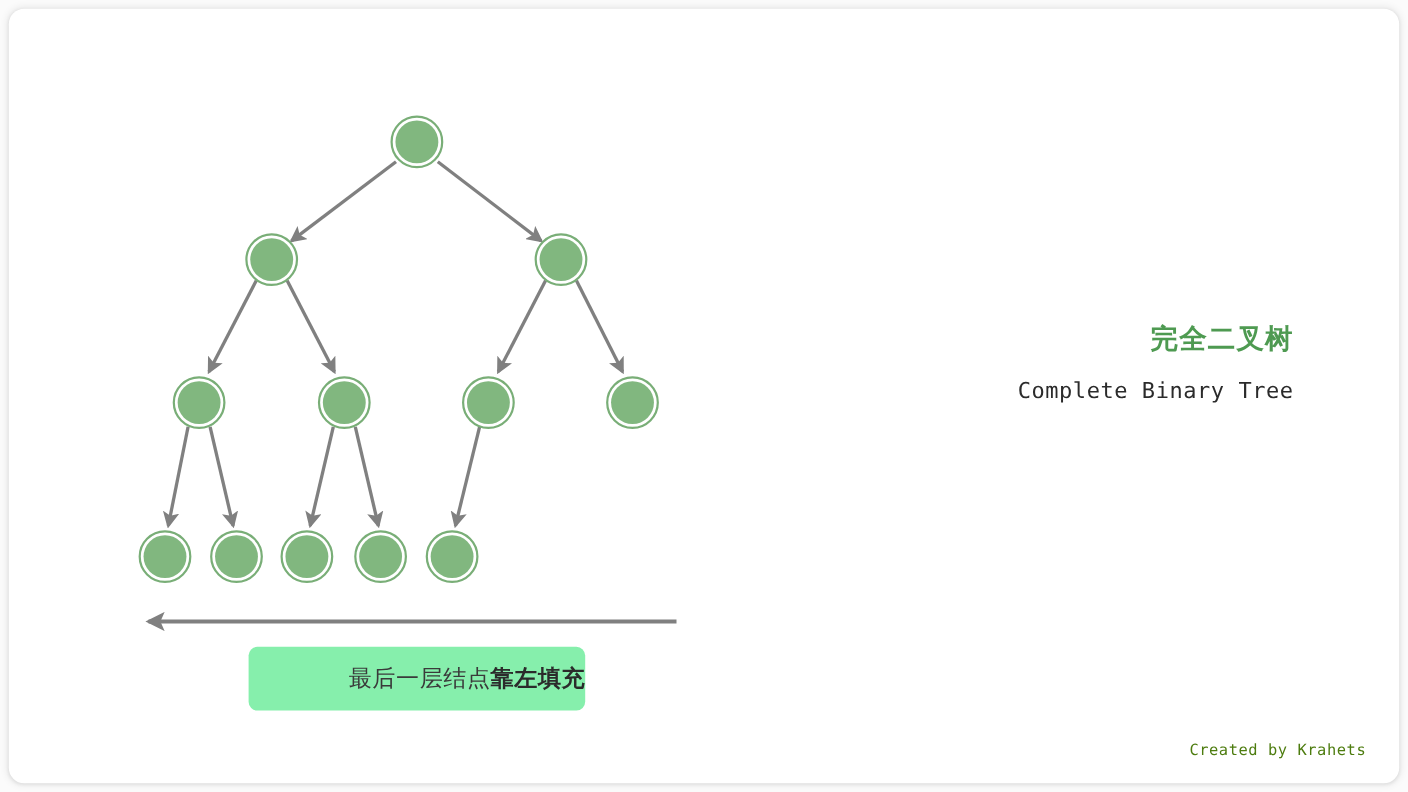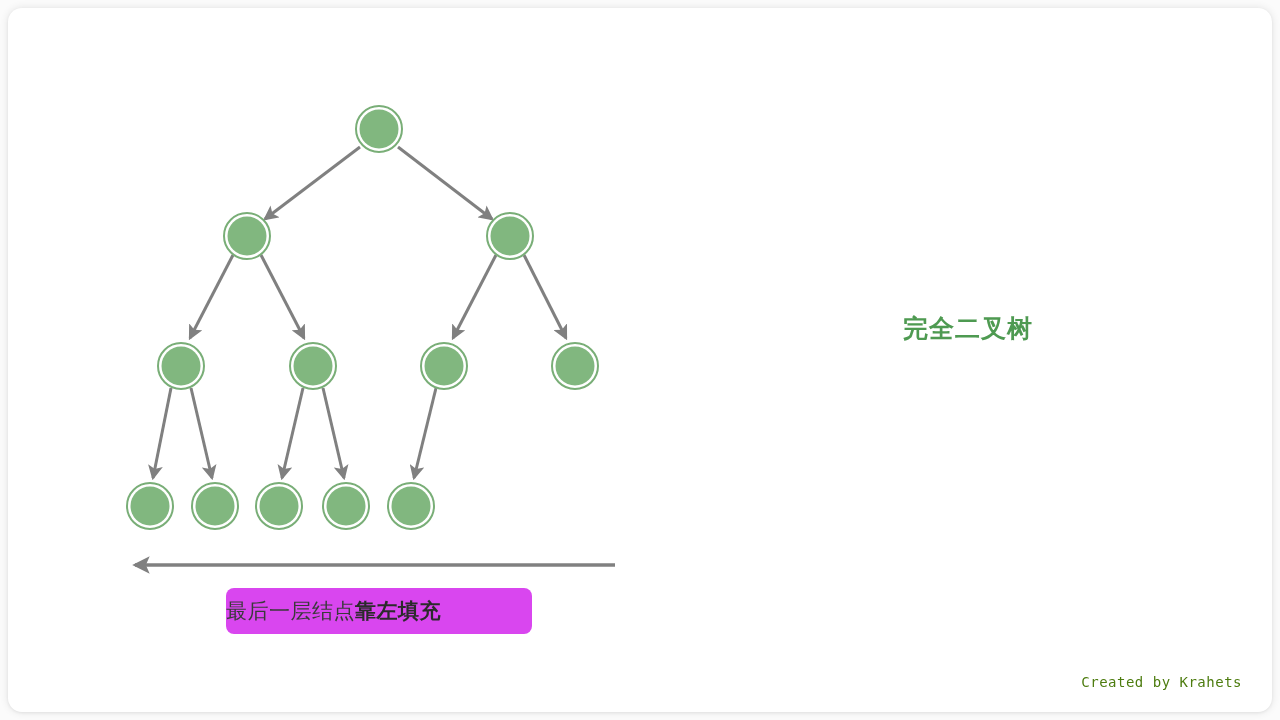--- a/index.html
+++ b/index.html
@@ -32,22 +32,21 @@
     left: 0;
     top: 0;
     width: 1280px;
     height: 720px;
   }
   .label-block {
     position: absolute;
     left: 760px;
     top: 292px;
     width: 416px;
-    text-align: center;
-    margin-top: 20px;
+    text-align: right;
   }
   .title-cn {
     font-family: "Liberation Sans", "DejaVu Sans", sans-serif;
     font-size: 25px;
     font-weight: bold;
     color: #4e9a51;
     letter-spacing: 1px;
     line-height: 1.3;
   }
   .title-en {
@@ -56,26 +55,26 @@
     font-size: 20px;
     font-weight: normal;
     color: #2b2b2b;
     letter-spacing: 0.5px;
   }
   .caption-box {
     position: absolute;
     left: 226px;
     top: 588px;
     width: 306px;
-    height: 46px;
-    background: #d946ef;
+    height: 58px;
+    background: #86efac;
     border-radius: 8px;
     display: flex;
     align-items: center;
-    justify-content: flex-start;
+    justify-content: flex-end;
     box-sizing: border-box;
   }
   .caption-text {
     font-family: "Liberation Sans", "DejaVu Sans", sans-serif;
     font-size: 21px;
     color: #3a3a3a;
     white-space: nowrap;
     letter-spacing: 0.5px;
   }
   .caption-text .em {
@@ -159,20 +158,21 @@
       <circle cx="411" cy="506" r="19.5" fill="#81b77f"></circle>
     </g>
 
     <g>
       <line x1="615" y1="565" x2="135" y2="565" stroke="#808080" stroke-width="3.5" marker-end="url(#arrowhead-flat)"></line>
     </g>
   </svg>
 
   <div class="label-block">
     <div class="title-cn">完全二叉树</div>
+    <div class="title-en">Complete Binary Tree</div>
   </div>
 
   <div class="caption-box">
     <div class="caption-text"><span>最后一层结点</span><span class="em">靠左填充</span></div>
   </div>
 
   <div class="credit">Created by Krahets</div>
 
 </div>
 

